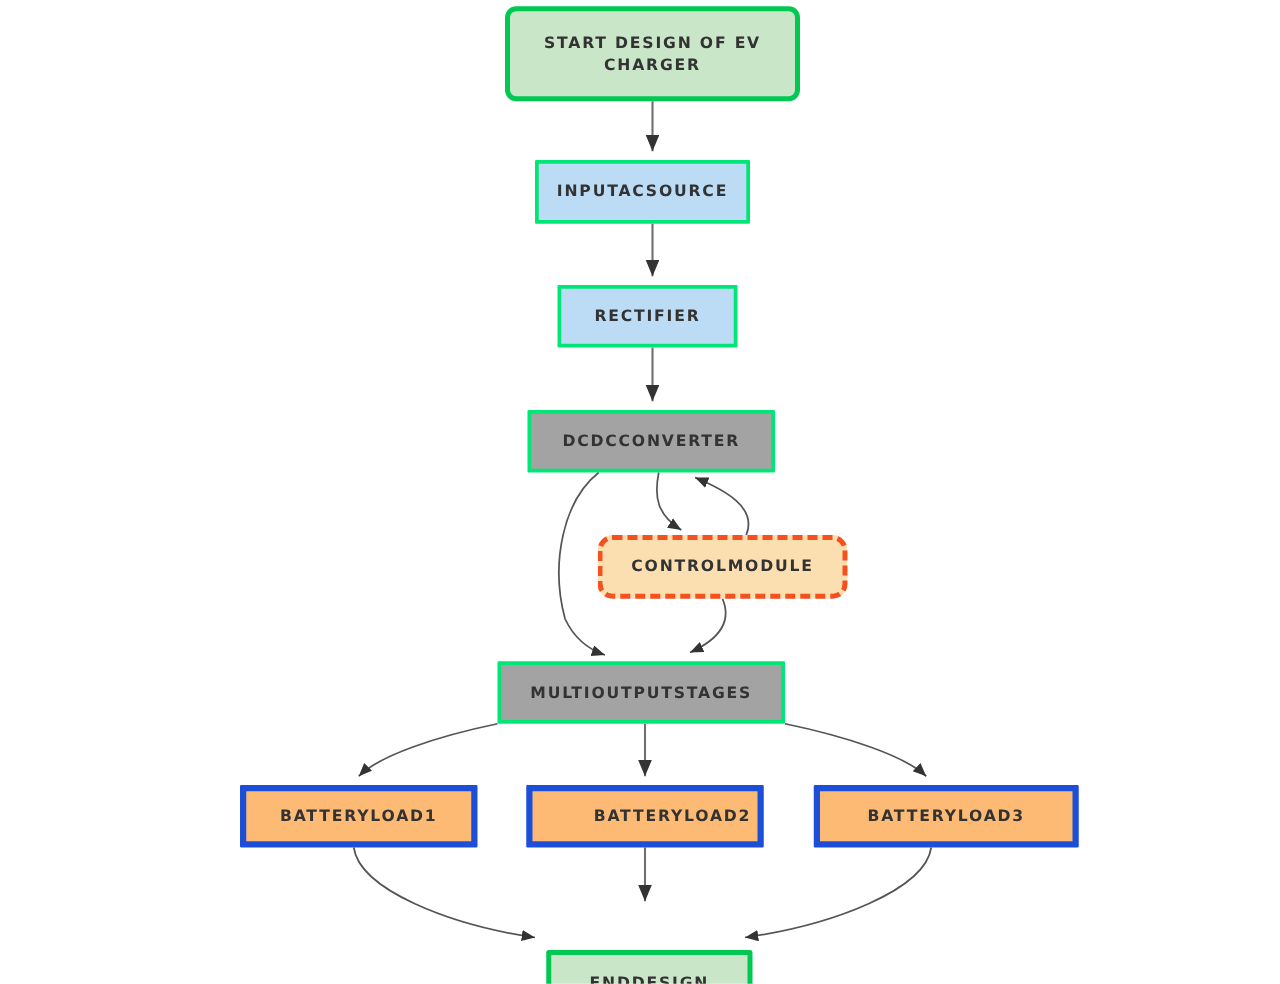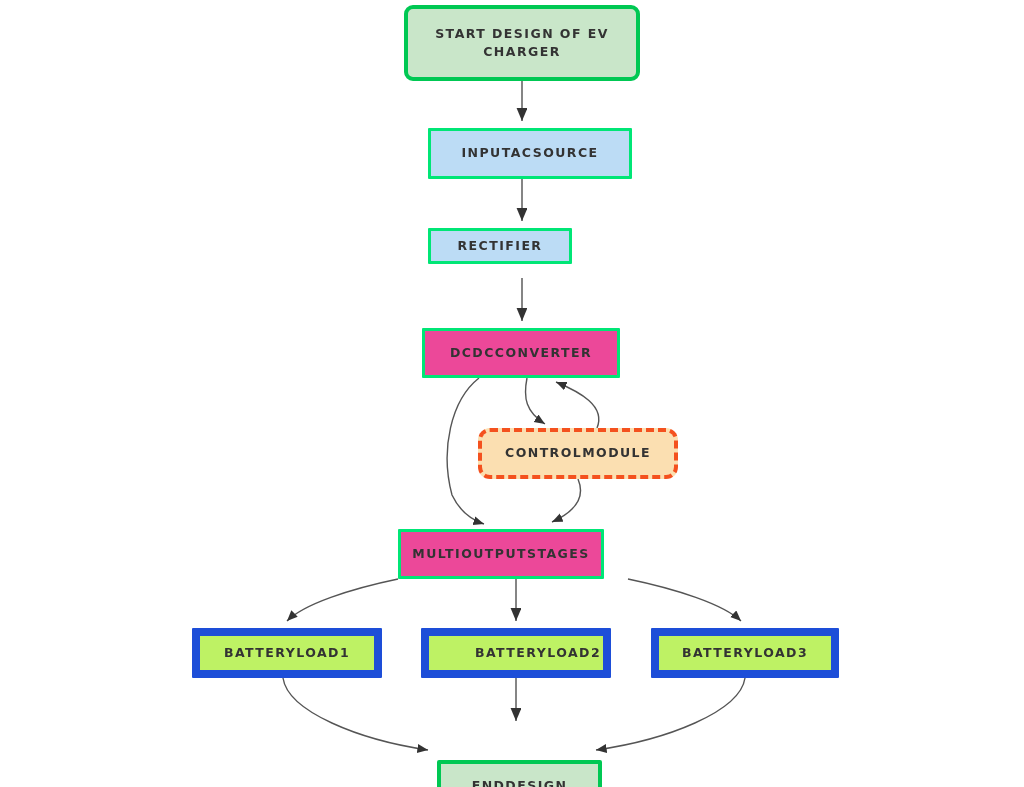--- a/index.html
+++ b/index.html
@@ -58,27 +58,27 @@
     background: #c9e6c9;
     border: 4px solid #00c853;
     border-radius: 2px;
   }
   .n-process-blue {
     background: #bcdcf5;
     border: 3px solid #00e676;
     border-radius: 1px;
   }
   .n-process-orange {
-    background: #ec4899;
+    background: #a3a3a3;
     border: 3px solid #00e676;
     border-radius: 1px;
   }
   .n-process-purple {
-    background: #bef264;
-    border: 8px solid #1d4ed8;
+    background: #fdba74;
+    border: 5px solid #1d4ed8;
     border-radius: 1px;
   }
   .n-control {
     background: #fbdfb1;
     border: 4px dashed #f4511e;
     border-radius: 12px;
   }
   .edge-path {
     fill: none;
     stroke: #707070;
@@ -126,49 +126,49 @@
     <path class="edge-path" d="M516,678 L516,721" marker-end="url(#arrowhead)"></path>
 
     <path class="edge-path curved" d="M745,678 C740,712 666,740 596,750" marker-end="url(#arrowhead)"></path>
   </svg>
 
   <div class="node n-start" style="left:404px; top:5px; width:236px; height:76px;">
     <span class="node-label">Start Design of EV
 Charger</span>
   </div>
 
-  <div class="node n-process-blue" style="left:428px; top:128px; width:204px; height:51px;align-items:center;">
+  <div class="node n-process-blue" style="left:428px; top:128px; width:172px; height:51px;align-items:center;">
     <span class="node-label">InputACSource</span>
   </div>
 
-  <div class="node n-process-blue" style="left:428px; top:228px; width:144px; height:36px;">
+  <div class="node n-process-blue" style="left:446px; top:228px; width:144px; height:50px;">
     <span class="node-label">Rectifier</span>
   </div>
 
   <div class="node n-process-orange" style="left:422px; top:328px; width:198px; height:50px;">
     <span class="node-label">DCDCConverter</span>
   </div>
 
   <div class="node n-control" style="left:478px; top:428px; width:200px; height:51px;">
     <span class="node-label">ControlModule</span>
   </div>
 
-  <div class="node n-process-orange" style="left:398px; top:529px; width:206px; height:50px;">
+  <div class="node n-process-orange" style="left:398px; top:529px; width:230px; height:50px;">
     <span class="node-label">MultiOutputStages</span>
   </div>
 
   <div class="node n-process-purple" style="left:192px; top:628px; width:190px; height:50px;">
     <span class="node-label">BatteryLoad1</span>
   </div>
 
   <div class="node n-process-purple" style="left:421px; top:628px; width:190px; height:50px;padding-left:44px;">
     <span class="node-label">BatteryLoad2</span>
   </div>
 
-  <div class="node n-process-purple" style="left:651px; top:628px; width:188px; height:50px;align-items:center;">
+  <div class="node n-process-purple" style="left:651px; top:628px; width:212px; height:50px;align-items:center;">
     <span class="node-label">BatteryLoad3</span>
   </div>
 
   <div class="node n-end" style="left:437px; top:760px; width:165px; height:52px;">
     <span class="node-label">EndDesign</span>
   </div>
 
 </div>
 
 </body></html>

